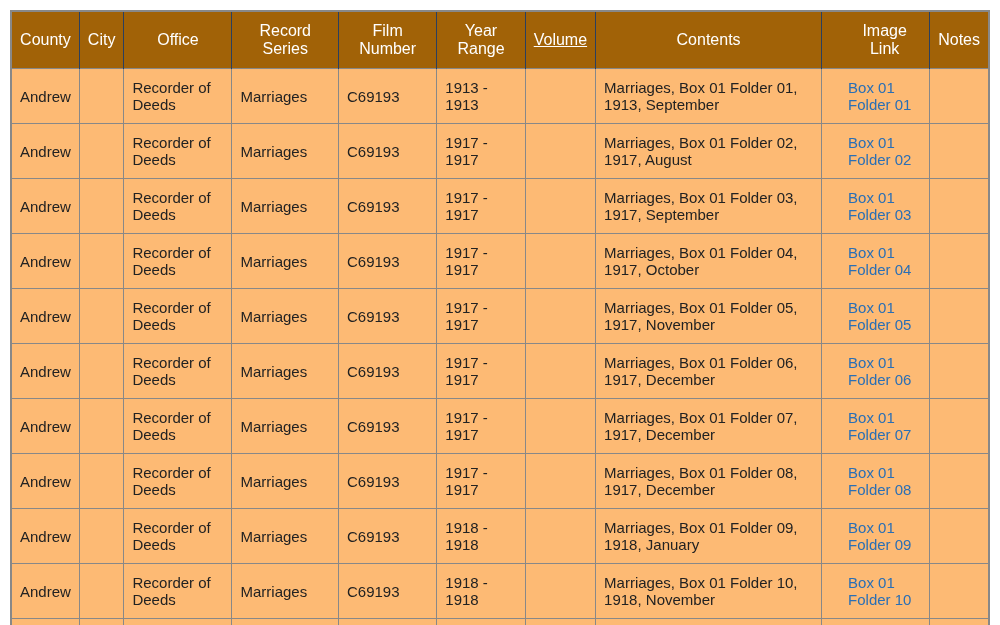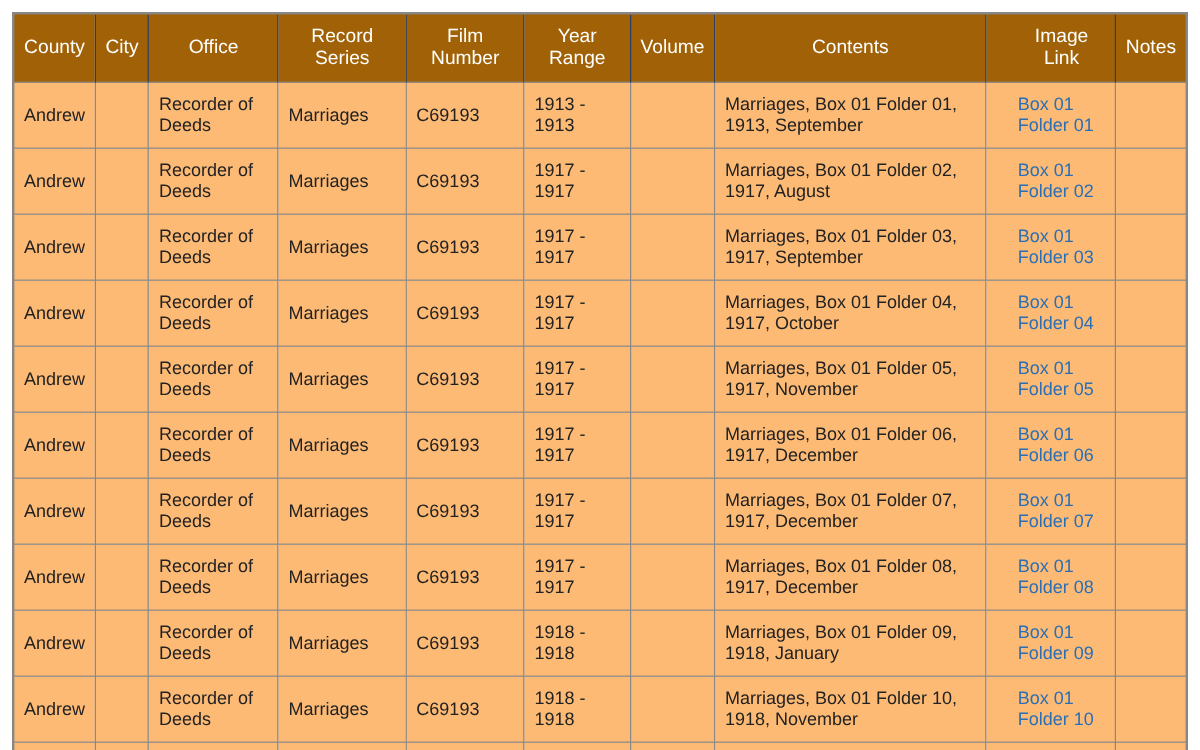--- a/index.html
+++ b/index.html
@@ -44,21 +44,21 @@
     .link {
       color: #2a6fb5;
       cursor: pointer;
     }
     .col-county { width: 68px; }
     .col-city { width: 40px; }
     .col-office { width: 110px; }
     .col-series { width: 108px; }
     .col-film { width: 100px; }
     .col-year { width: 90px; margin-left: 48px; }
-    .col-volume { width: 60px; }
+    .col-volume { width: 60px; text-decoration: underline; }
     .col-contents { width: 235px; }
     .col-link { width: 110px; padding-left: 26px; }
     .col-notes { width: 55px; }
   </style>
 </head>
 <body>
 
 <table>
   <thead>
     <tr>

